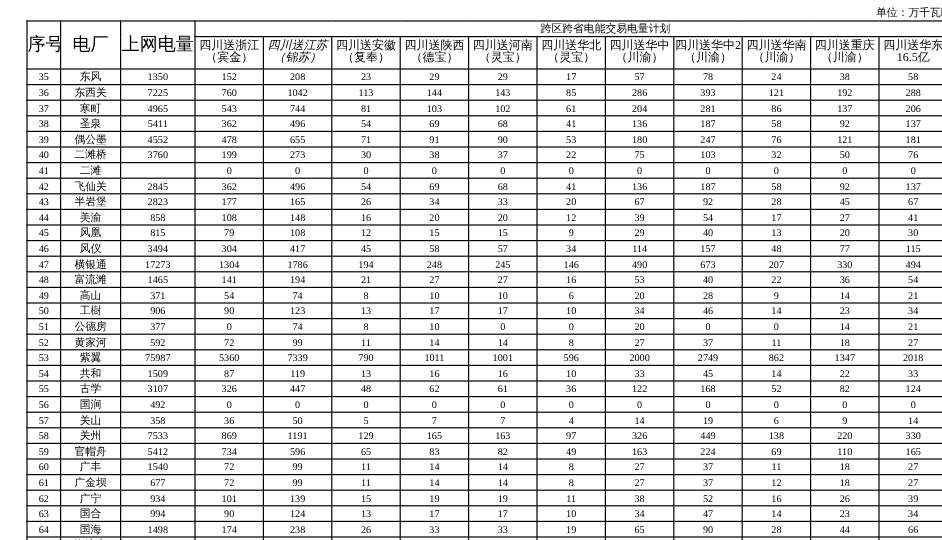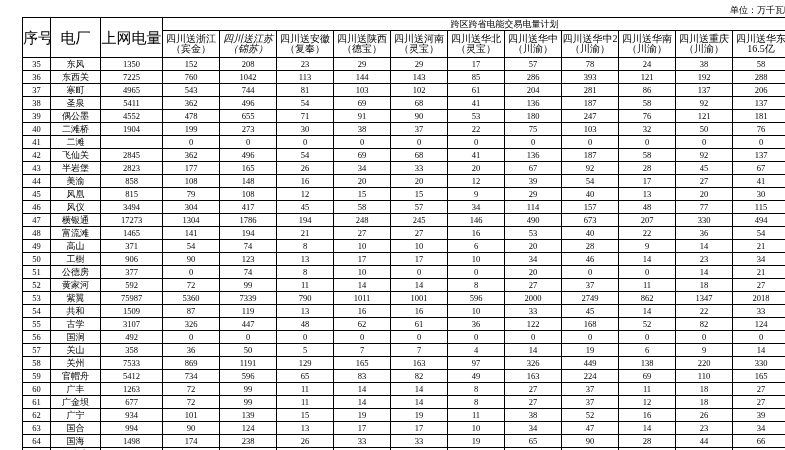--- a/index.html
+++ b/index.html
@@ -200,21 +200,21 @@
           <td class="num">180</td>
           <td class="num">247</td>
           <td class="num">76</td>
           <td class="num">121</td>
           <td class="num">181</td>
           <td class="num">62</td>
         </tr>
         <tr>
           <td class="num">40</td>
           <td class="name">二滩桥</td>
-          <td class="num">1904</td>
+          <td class="num">3760</td>
           <td class="num">199</td>
           <td class="num">273</td>
           <td class="num">30</td>
           <td class="num">38</td>
           <td class="num">37</td>
           <td class="num">22</td>
           <td class="num">75</td>
           <td class="num">103</td>
           <td class="num">32</td>
           <td class="num">50</td>
@@ -540,21 +540,21 @@
           <td class="num">163</td>
           <td class="num">224</td>
           <td class="num">69</td>
           <td class="num">110</td>
           <td class="num">165</td>
           <td class="num">56</td>
         </tr>
         <tr>
           <td class="num">60</td>
           <td class="name">广丰</td>
-          <td class="num">1263</td>
+          <td class="num">1540</td>
           <td class="num">72</td>
           <td class="num">99</td>
           <td class="num">11</td>
           <td class="num">14</td>
           <td class="num">14</td>
           <td class="num">8</td>
           <td class="num">27</td>
           <td class="num">37</td>
           <td class="num">11</td>
           <td class="num">18</td>

